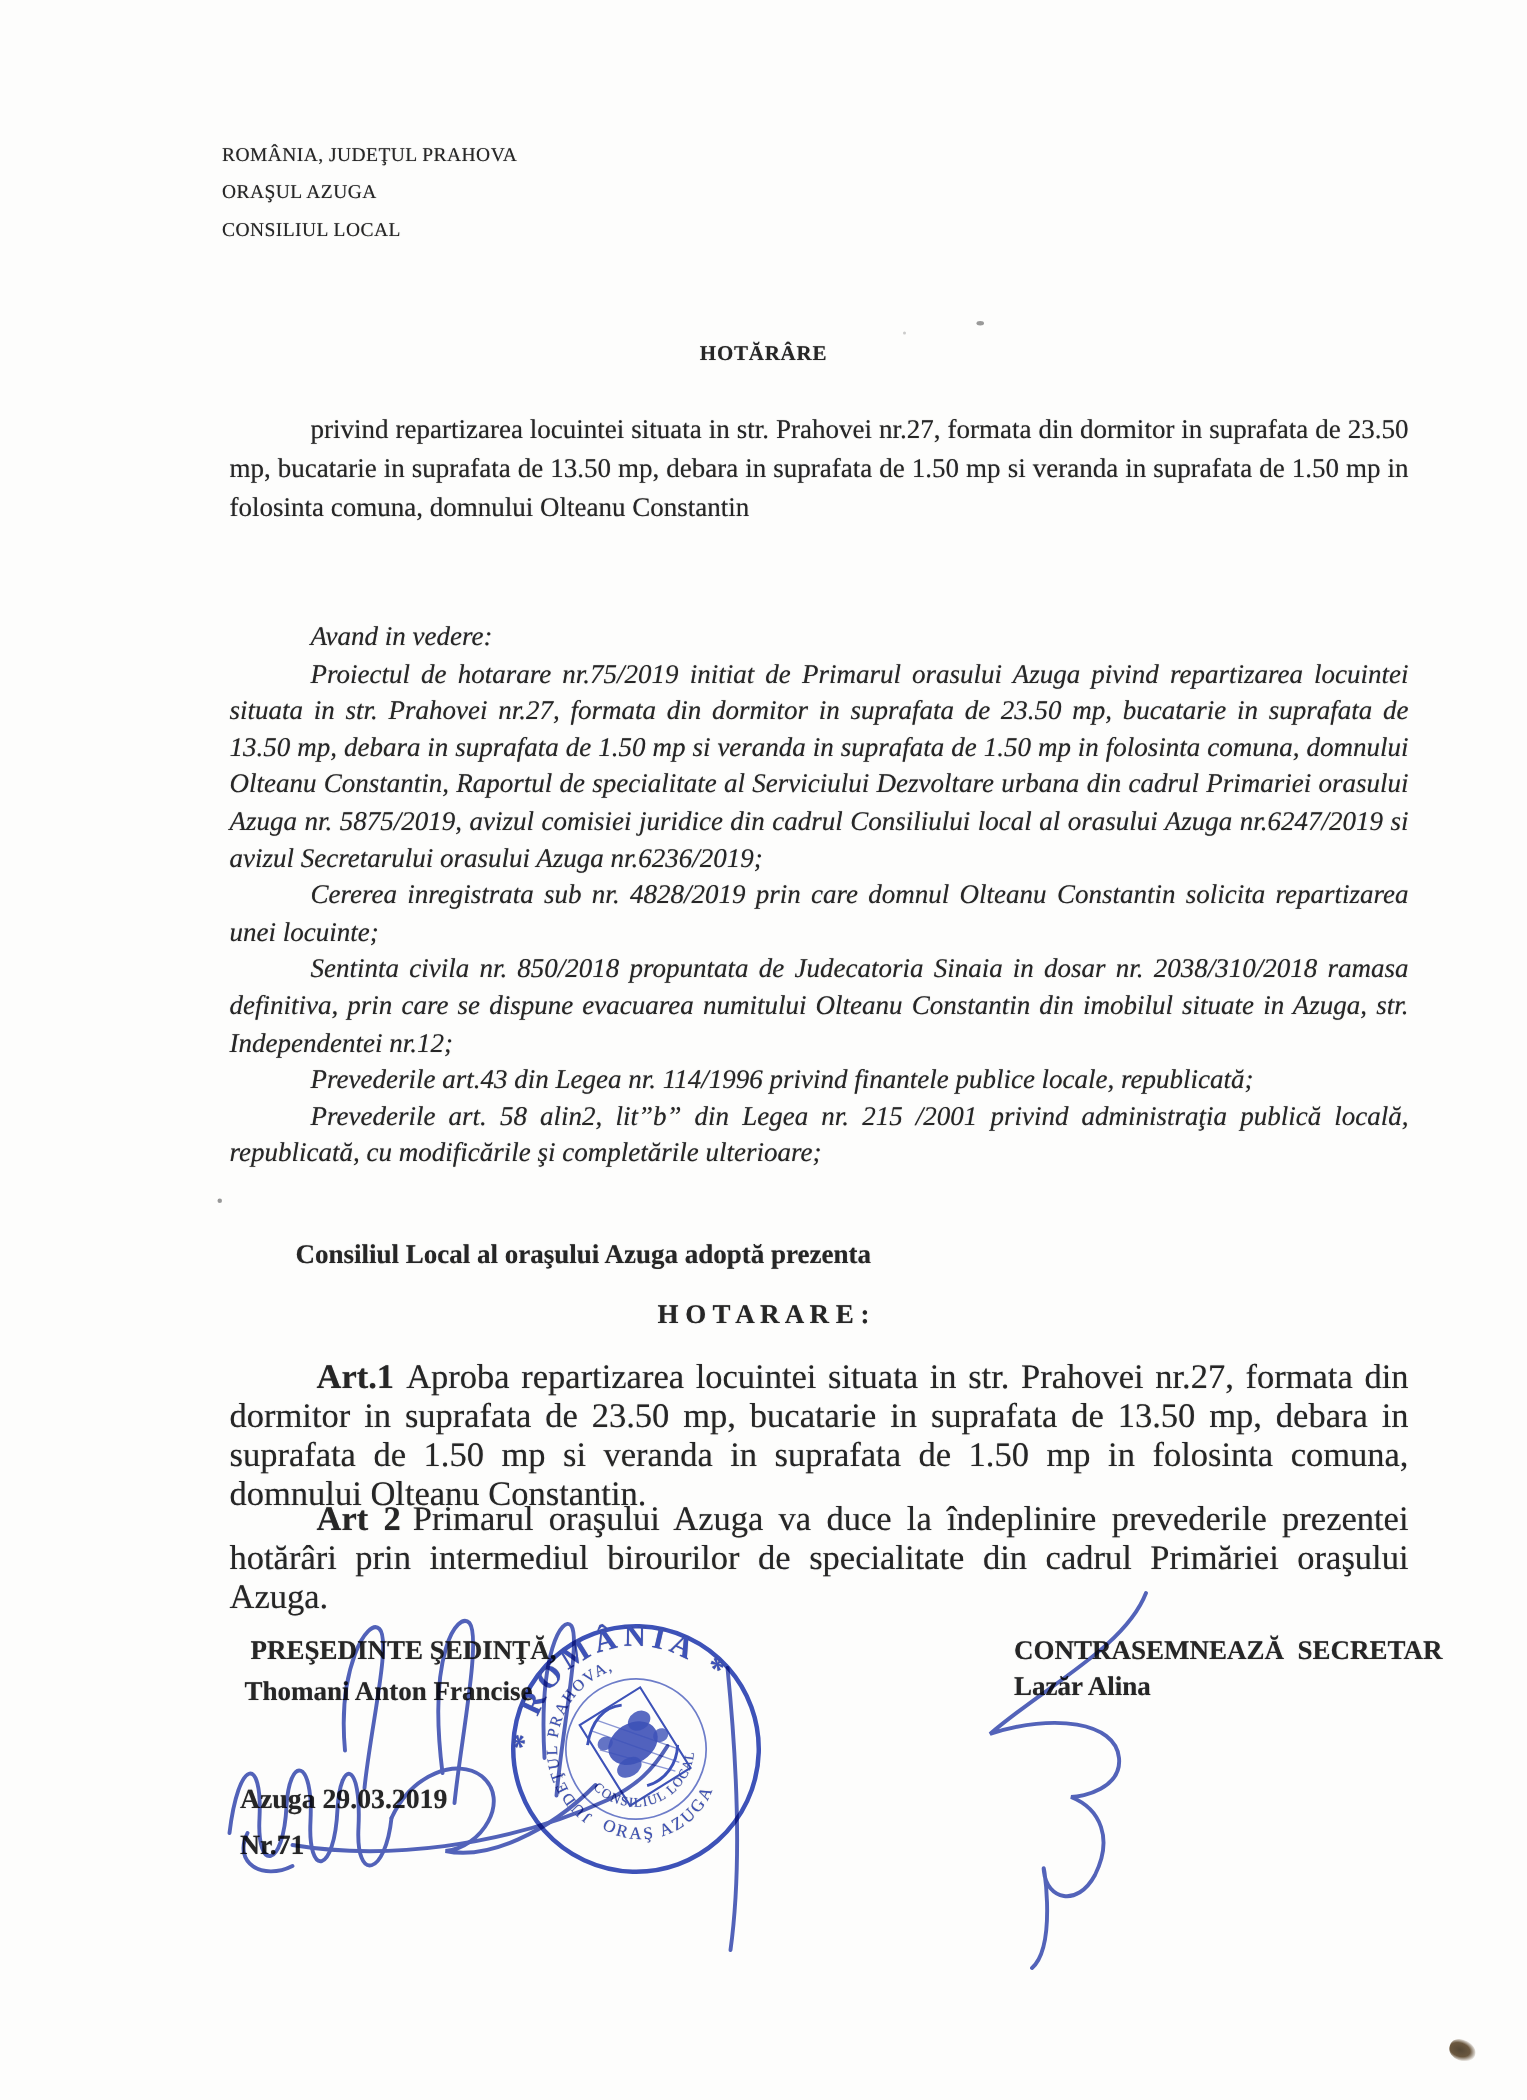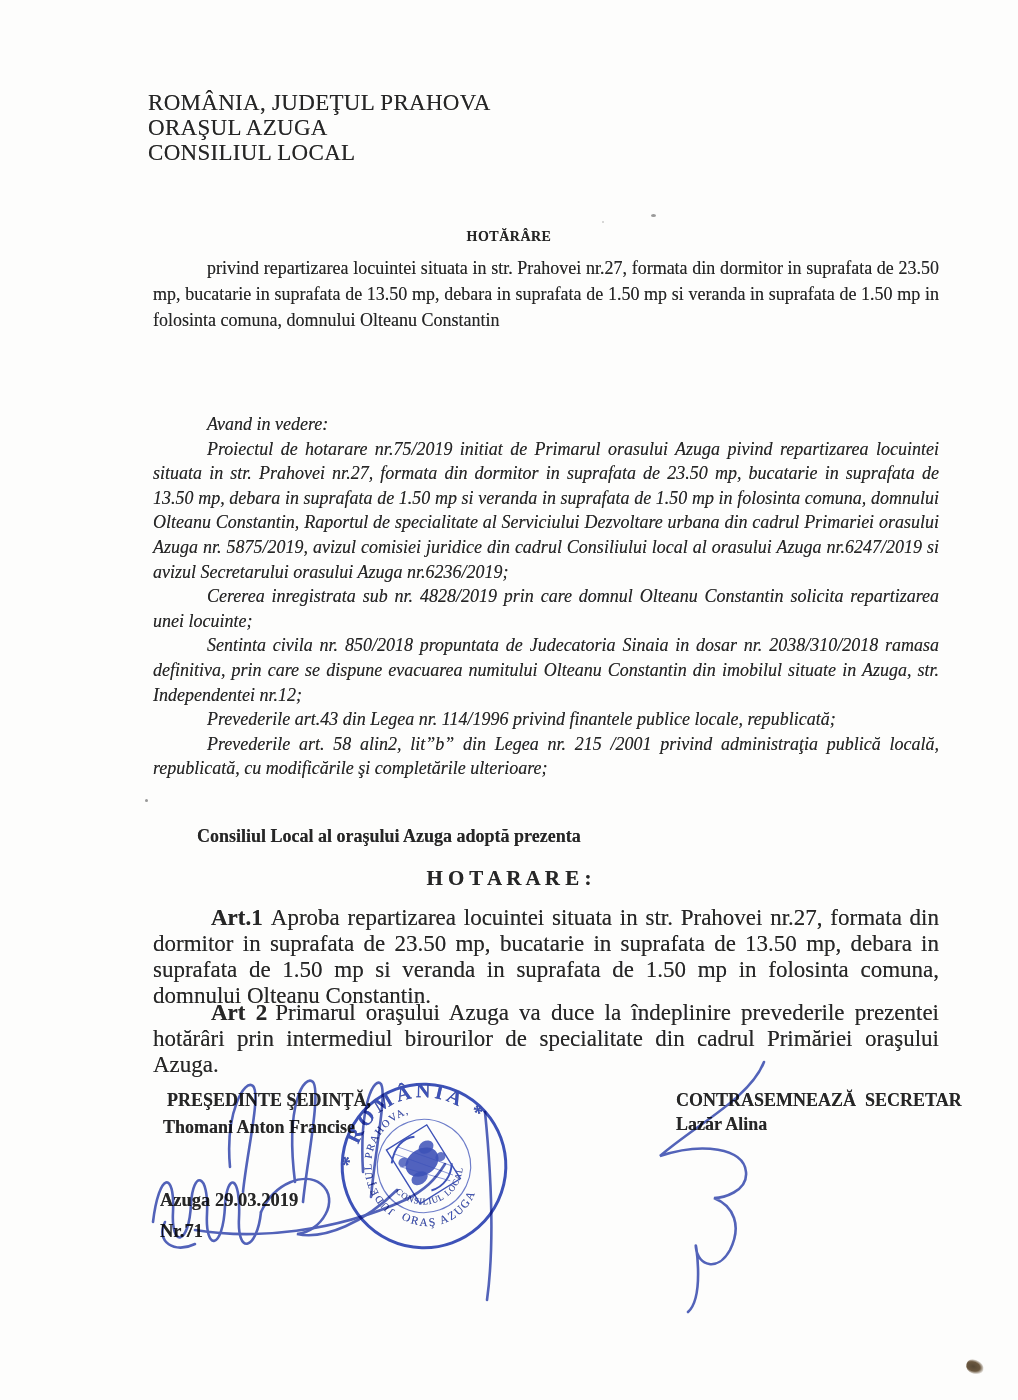--- a/index.html
+++ b/index.html
@@ -7,27 +7,27 @@
     position:relative;
     width:1018px;height:1400px;
     background:#fdfdfc;
     font-family:"Liberation Serif","DejaVu Serif",serif;
     color:#262626;
     overflow:hidden;
     box-shadow:0 0 6px rgba(0,0,0,.25);
     text-shadow:0 0 .6px rgba(40,40,40,.55);
   }
   .abs{position:absolute;}
-  .header{top:90px;left:148px;font-size:23px;line-height:25px;letter-spacing:.3px;}
+  .header{top:90px;left:148px;font-size:13px;line-height:25px;letter-spacing:.3px;}
   .doc-title{top:229px;left:0;width:1018px;text-align:center;font-weight:bold;font-size:14px;letter-spacing:.5px;}
-  .subtitle{top:255px;left:153px;width:786px;text-align:justify;text-indent:54px;font-size:18px;line-height:26px;}
+  .subtitle{top:273px;left:153px;width:786px;text-align:justify;text-indent:54px;font-size:18px;line-height:26px;}
   .recitals{top:412px;left:153px;width:786px;font-size:18px;line-height:24.6px;}
   .recitals p{margin:0;text-indent:54px;text-align:justify;font-style:italic;}
   .adoption{top:826px;left:153px;width:786px;font-weight:bold;text-indent:44px;font-size:18px;}
-  .decision-heading{top:866px;left:0;width:1018px;text-align:center;font-weight:bold;font-size:21px;}
+  .decision-heading{top:866px;left:0;width:1018px;text-align:center;font-weight:bold;font-size:18px;}
   .article{left:153px;width:786px;text-align:justify;text-indent:58px;font-size:23px;line-height:26px;}
   .article .lbl{font-weight:bold;margin-right:.35em;}
   .art1{top:905px;}
   .art2{top:1000px;}
   .sig-title{font-weight:bold;font-size:18px;white-space:pre-wrap;}
   .sig-name{font-weight:bold;font-size:18px;}
   .president-block{top:1090px;left:167px;}
   .president-block .sig-name{margin-top:6px;margin-left:-4px;}
   .secretary-block{top:1090px;left:676px;width:290px;}
   .secretary-block .sig-name{margin-top:3px;}

